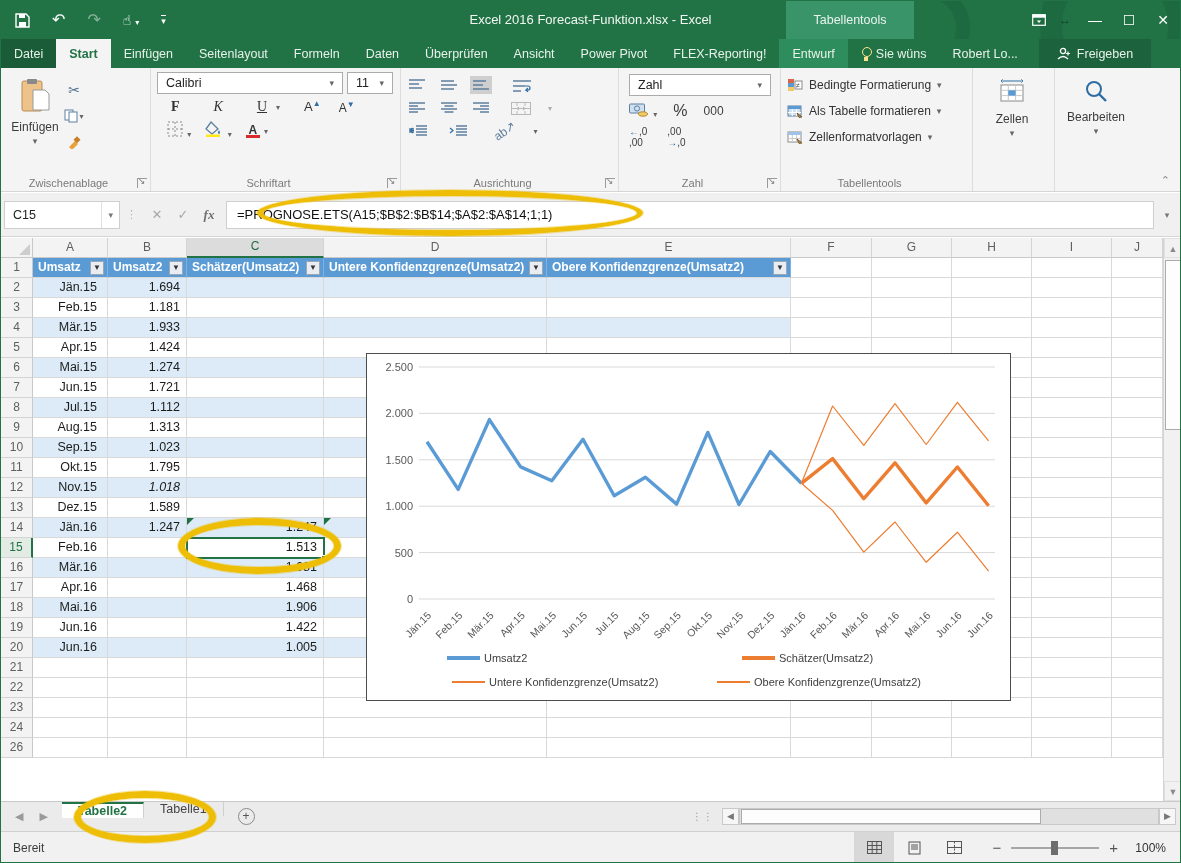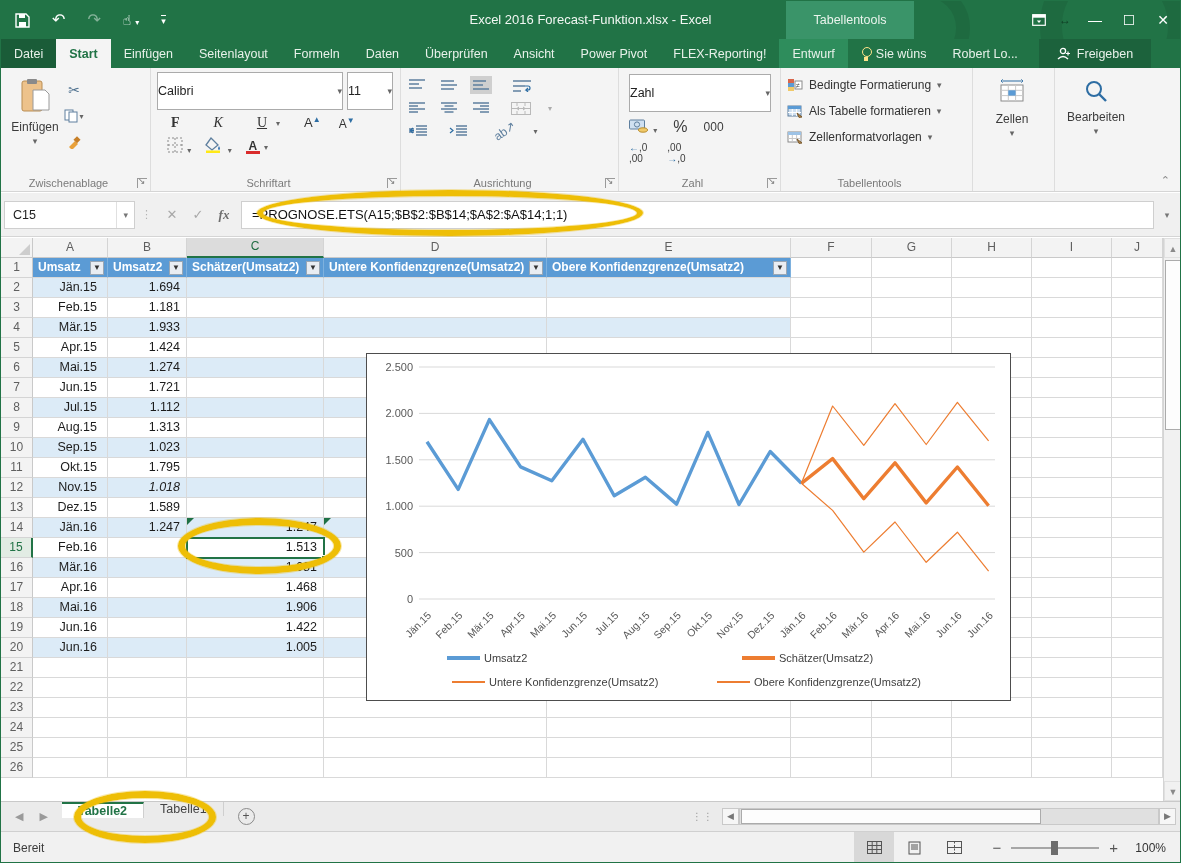--- a/index.html
+++ b/index.html
@@ -39,36 +39,36 @@
   .rgroup { position:relative; height:100%; border-right:1px solid #dddddd; padding:4px 4px 18px 6px; }
   .rgroup-label { position:absolute; left:0; right:14px; bottom:2px; text-align:center; font-size:11px; color:#7a7a7a; }
   .launcher { position:absolute; right:3px; bottom:3px; width:10px; height:10px; border-left:1px solid #9a9a9a; border-top:1px solid #9a9a9a; }
   .launcher:after { content:"↘"; position:absolute; left:0px; top:-3px; font-size:9px; color:#7a7a7a; }
   .bigbtn { display:flex; flex-direction:column; align-items:center; justify-content:flex-start; width:56px; height:96px; padding-top:6px; color:#3b3b3b; }
   .bigbtn .cap { margin-top:6px; font-size:12px; text-align:center; }
   .bigbtn .drop { margin-top:2px; color:#666; font-size:9px; }
   .miniIcon { display:inline-flex; align-items:center; justify-content:center; width:22px; height:20px; font-size:14px; color:#3e5c74; }
   .dropA { font-size:8px; color:#666; margin-left:1px; }
   .fontbox { display:flex; align-items:center; gap:4px; }
-  .combo { background:#fff; border:1px solid #ababab; height:38px; display:flex; align-items:center; padding:0 0; font-size:12.5px; color:#222; }
+  .combo { background:#fff; border:1px solid #ababab; height:22px; display:flex; align-items:center; padding:0 8px; font-size:12.5px; color:#222; }
   .combo .arrow { margin-left:auto; color:#666; font-size:9px; padding-left:6px; }
   .fkrow { display:flex; align-items:center; margin-top:5px; gap:8px; font-size:14px; color:#333; }
   .fkrow .fk { font-family:"Liberation Serif","DejaVu Serif",serif; }
   .icongrid { display:flex; gap:14px; align-items:center; margin-top:6px; }
   .alignrow { display:flex; gap:16px; align-items:center; margin:3px 2px; height:20px; }
   .alicon { display:block; }
   .alicon.sel { background:#cfcfcf; outline:3px solid #cfcfcf; }
   .numbtns { display:flex; gap:16px; align-items:center; margin-top:6px; padding-left:4px; color:#444; }
   .stylerow { display:flex; align-items:center; gap:6px; height:26px; font-size:12px; color:#333; white-space:nowrap; }
   .stylerow .drop { color:#666; font-size:9px; }
   #ribbon-collapse { position:absolute; right:10px; bottom:4px; color:#8a8a8a; font-size:11px; }
 
   
   #formulabar { position:absolute; left:0; top:192px; width:100%; height:44px; background:#f0f0f0; border-bottom:1px solid #d5d5d5; display:flex; align-items:center; }
-  #namebox { width:131px; height:28px; background:#fff; border:1px solid #cfcfcf; margin-left:3px; display:flex; align-items:center; padding-left:8px; font-size:12.5px; color:#222; }
+  #namebox { width:116px; height:28px; background:#fff; border:1px solid #cfcfcf; margin-left:3px; display:flex; align-items:center; padding-left:8px; font-size:12.5px; color:#222; }
   #namebox .arrow { margin-left:auto; border-left:1px solid #e0e0e0; height:100%; display:flex; align-items:center; padding:0 6px; color:#777; font-size:9px; }
   #fb-dots { color:#b3b3b3; padding:0 6px; font-size:11px; letter-spacing:1px; }
   .fb-btn { width:26px; text-align:center; color:#a8a8a8; font-size:13px; }
   .fb-fx { color:#6f6f6f; font-style:italic; font-family:"Liberation Serif","DejaVu Serif",serif; font-weight:bold; }
   #formulafield { flex:1; height:28px; background:#fff; border:1px solid #cfcfcf; margin:0 4px 0 4px; display:flex; align-items:center; padding:0 10px; font-size:13px; color:#111; }
   #fb-expand { width:18px; text-align:center; color:#777; font-size:9px; margin-right:4px; }
 
   
   #gridwrap { position:absolute; left:0; top:237px; width:1181px; height:563px; background:#fff; overflow:hidden; }
   #grid { position:absolute; left:0; top:0; width:1162px; }
@@ -749,33 +749,20 @@
           <div class="cell" style="width: 223px;"></div>
           <div class="cell" style="width: 244px;"></div>
           <div class="cell" style="width: 81px;"></div>
           <div class="cell" style="width: 80px;"></div>
           <div class="cell" style="width: 80px;"></div>
           <div class="cell" style="width: 80px;"></div>
           <div class="cell" style="width: 51px;"></div>
         </div>
         <div class="g-row">
           <div class="row-h">24</div>
-          <div class="cell" style="width: 75px;"></div>
-          <div class="cell" style="width: 79px;"></div>
-          <div class="cell" style="width: 137px;"></div>
-          <div class="cell" style="width: 223px;"></div>
-          <div class="cell" style="width: 244px;"></div>
-          <div class="cell" style="width: 81px;"></div>
-          <div class="cell" style="width: 80px;"></div>
-          <div class="cell" style="width: 80px;"></div>
-          <div class="cell" style="width: 80px;"></div>
-          <div class="cell" style="width: 51px;"></div>
-        </div>
-        <div class="g-row">
-          <div class="row-h">25</div>
           <div class="cell" style="width: 75px;"></div>
           <div class="cell" style="width: 79px;"></div>
           <div class="cell" style="width: 137px;"></div>
           <div class="cell" style="width: 223px;"></div>
           <div class="cell" style="width: 244px;"></div>
           <div class="cell" style="width: 81px;"></div>
           <div class="cell" style="width: 80px;"></div>
           <div class="cell" style="width: 80px;"></div>
           <div class="cell" style="width: 80px;"></div>
           <div class="cell" style="width: 51px;"></div>

